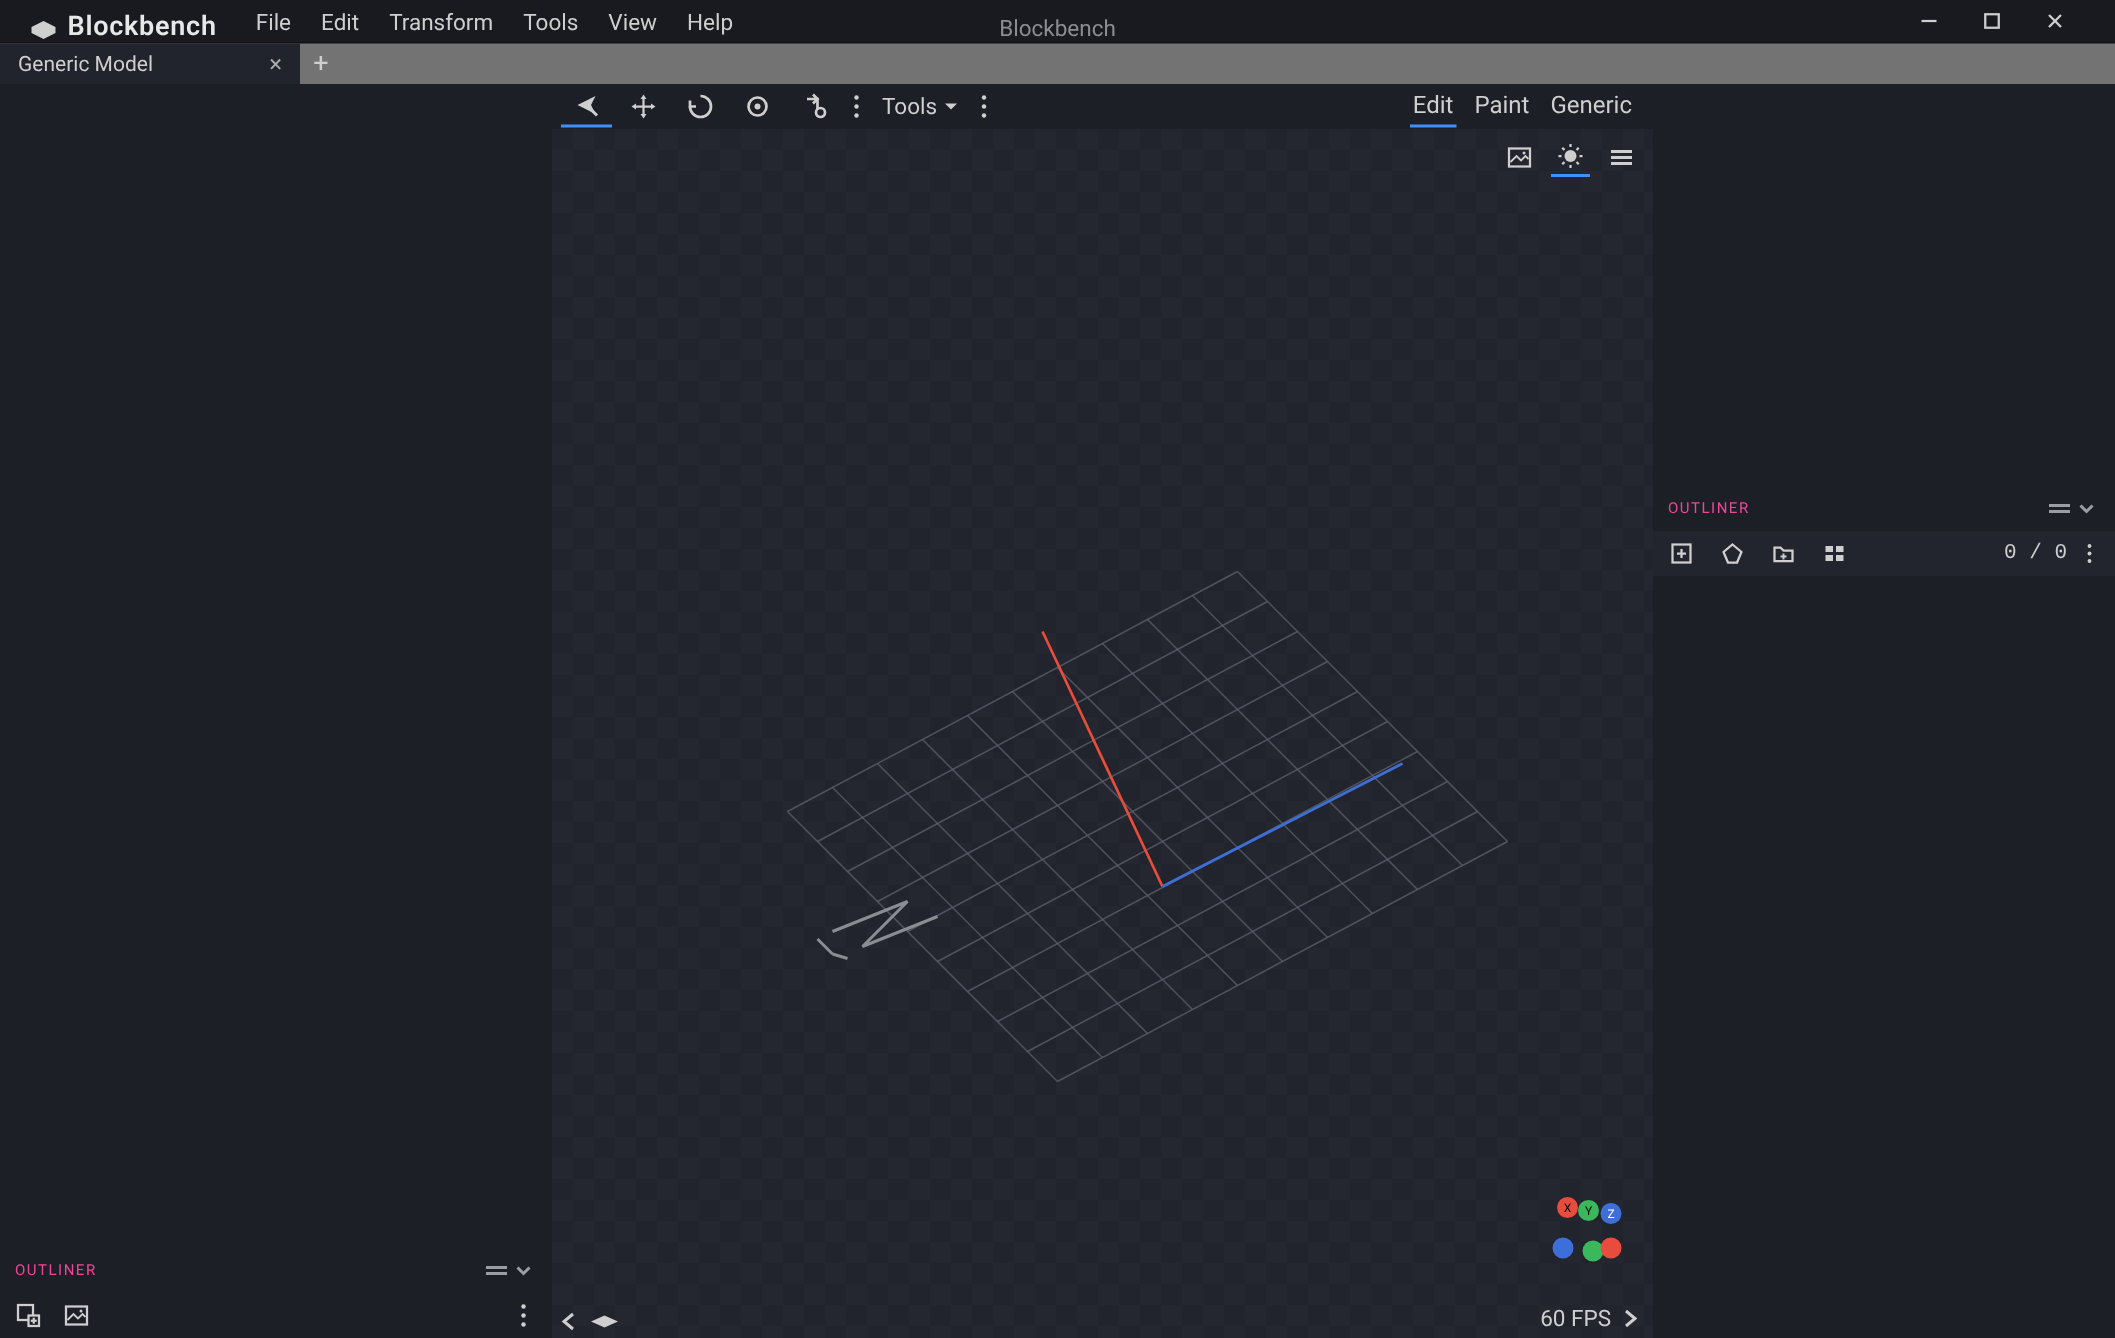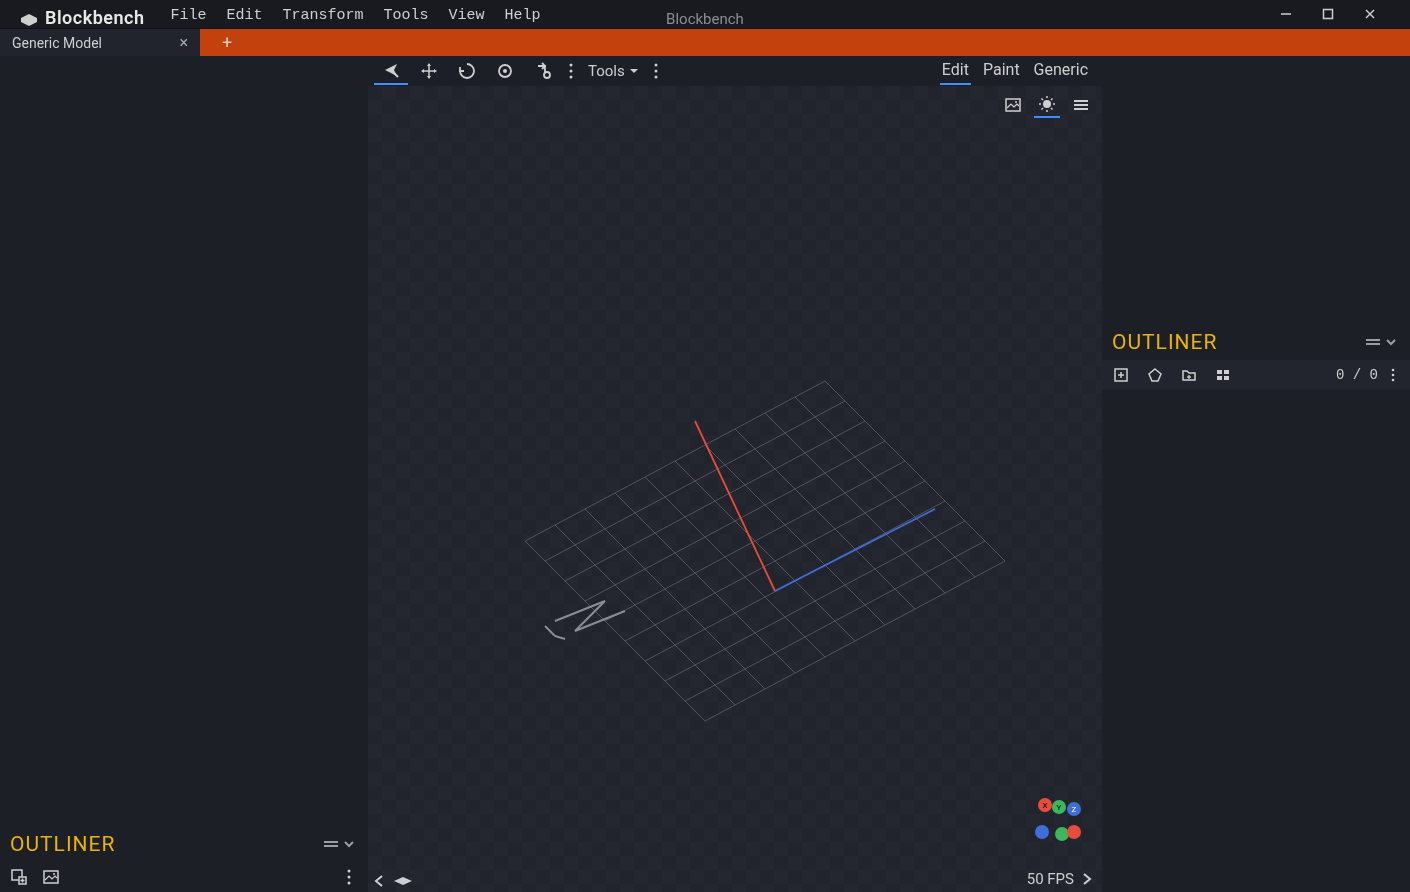--- a/index.html
+++ b/index.html
@@ -37,21 +37,20 @@
   font-weight: 600;
   font-size: 18px;
   color: #e8e8e8;
   letter-spacing: 0.5px;
 }
 .menu-item {
   padding: 4px 10px;
   color: #cfcfcf;
   cursor: pointer;
   font-size: 15px;
-  font-family: Liberation Mono, monospace;
 }
 .title-center {
   position: absolute;
   left: 50%; transform: translateX(-50%);
   color: #8a8d93;
   font-size: 15px;
 }
 .window-controls {
   margin-left: auto;
   display: flex;
@@ -59,25 +58,24 @@
 }
 .window-btn {
   width: 42px; height: 28px;
   display: flex; align-items: center; justify-content: center;
   color: #cfcfcf;
   cursor: pointer;
 }
 
 .tabs-row {
   height: 28px;
-  background: #c2410c;
+  background: #737373;
   display: flex;
   align-items: stretch;
   border-top: 1px solid #0f1114;
-  gap: 13px;
 }
 .tab {
   display: flex;
   align-items: center;
   padding: 0 12px;
   background: #21242c;
   color: #cfcfcf;
   gap: 20px;
   font-size: 14px;
   min-width: 200px;
@@ -102,22 +100,22 @@
   width: 368px;
   background: #1c1f26;
   display: flex;
   flex-direction: column;
 }
 .left-top { flex: 1; }
 .panel-header {
   display: flex;
   align-items: center;
   padding: 6px 10px;
-  color: #eab308;
-  font-size: 21px;
+  color: #ec4899;
+  font-size: 10px;
   letter-spacing: 1px;
 }
 .panel-header-spacer { flex: 1; }
 .panel-toolbar {
   display: flex;
   align-items: center;
   gap: 10px;
   padding: 4px 8px;
 }
 .icon-btn {
@@ -484,21 +482,21 @@
         <circle cx="34" cy="44" r="7" fill="#3cb85c"></circle>
         <circle cx="46" cy="42" r="7" fill="#e74c3c"></circle>
         <circle cx="17" cy="15" r="7" fill="#e74c3c"></circle>
         <text x="17" y="18" font-size="8" fill="#000" text-anchor="middle">X</text>
         <circle cx="31" cy="17" r="7" fill="#3cb85c"></circle>
         <text x="31" y="20" font-size="8" fill="#000" text-anchor="middle">Y</text>
         <circle cx="46" cy="19" r="7" fill="#3e6fd8"></circle>
         <text x="46" y="22" font-size="8" fill="#fff" text-anchor="middle">Z</text>
       </svg>
       <div class="fps">
-        <span>50 FPS</span>
+        <span>60 FPS</span>
         <span>
           <svg width="10" height="14" viewBox="0 0 10 14">
               <path d="M2 2 L8 7 L2 12" fill="none" stroke="#cfcfcf" stroke-width="2"></path>
             </svg>
         </span>
       </div>
       <div class="timeline">
         <span>
           <svg width="10" height="14" viewBox="0 0 10 14">
               <path d="M8 2 L2 7 L8 12" fill="none" stroke="#cfcfcf" stroke-width="2"></path>

